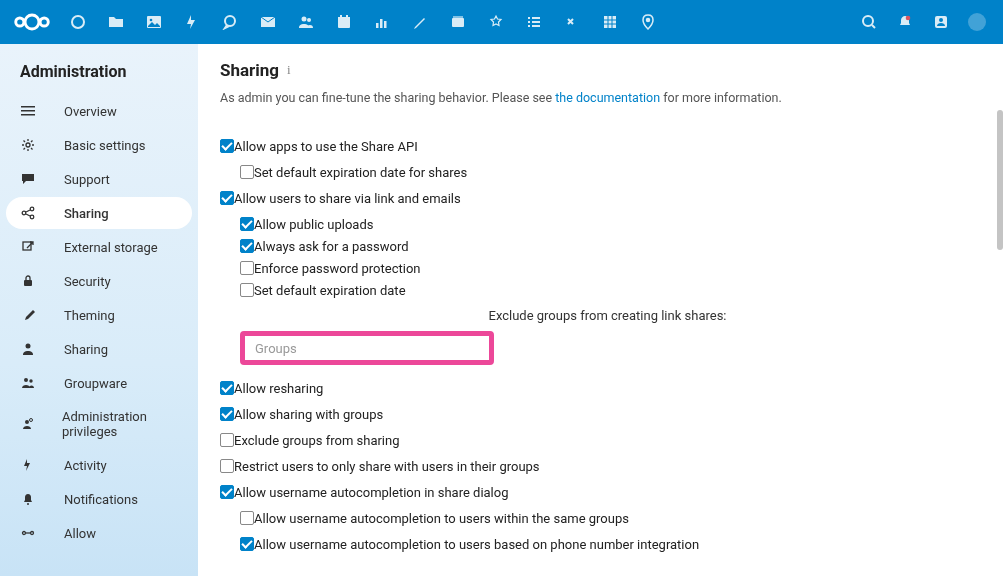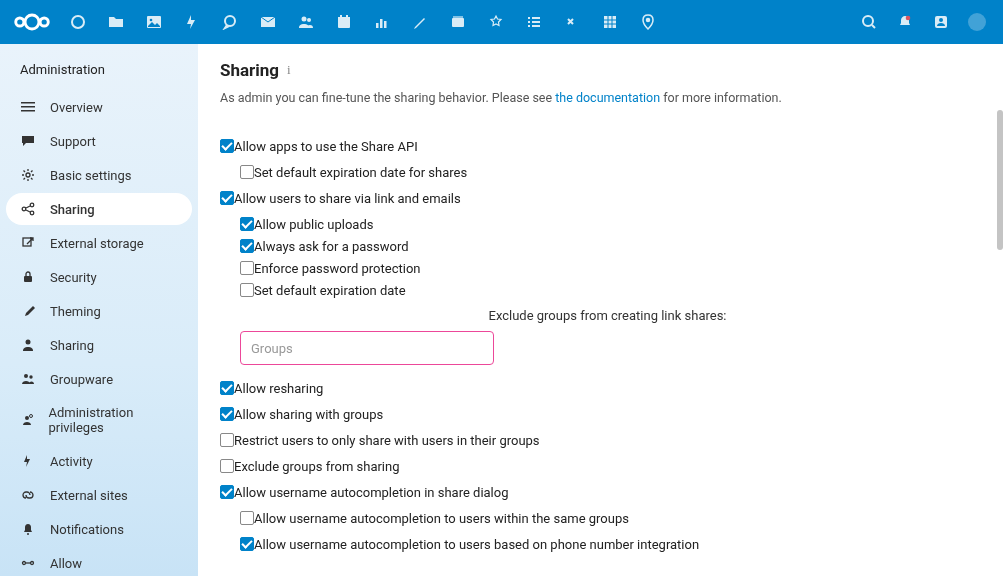--- a/index.html
+++ b/index.html
@@ -4,36 +4,36 @@
 <style>
 * { box-sizing: border-box; margin: 0; padding: 0; }
 body { font-family: -apple-system, BlinkMacSystemFont, "Segoe UI", Roboto, sans-serif; font-size: 13px; color: #222; background: #fff; width: 1003px; height: 576px; overflow: hidden; }
 .topbar { height: 44px; background: #0082c9; display: flex; align-items: center; padding: 0 8px; color: #fff; }
 .topbar .logo { width: 48px; display: flex; align-items: center; justify-content: center; }
 .topbar .app-icons { display: flex; gap: 2px; margin-left: 4px; flex: 1; }
 .topbar .app-icons .icon-btn, .topbar .right-icons .icon-btn { width: 36px; height: 44px; display: flex; align-items: center; justify-content: center; cursor: pointer; opacity: 0.85; }
 .topbar .right-icons { display: flex; gap: 0; }
 .main { display: flex; height: calc(576px - 44px); }
 .sidebar { width: 198px; background: linear-gradient(180deg, #e9f3fb 0%, #d9ecf9 60%, #c8e3f6 100%); border-right: none; padding: 8px 6px 8px 6px; overflow-y: auto; }
-.sidebar-title { font-weight: 400; padding: 10px 14px 14px; color: #222; font-size: 13px; }
-.sidebar-item { display: flex; align-items: center; gap: 14px; padding: 8px 14px; border-radius: 16px; cursor: pointer; color: #333; font-size: 13px; margin-bottom: 2px; }
+.sidebar-title { font-weight: 700; padding: 10px 14px 14px; color: #222; font-size: 16px; }
+.sidebar-item { display: flex; align-items: center; gap: 28px; padding: 8px 14px; border-radius: 16px; cursor: pointer; color: #333; font-size: 13px; margin-bottom: 2px; }
 .sidebar-item.active { background: #fff; font-weight: 500; }
 .sidebar-item .s-icon { width: 16px; height: 16px; display: flex; align-items: center; justify-content: center; color: #333; }
 .scroll-indicator { position: absolute; right: 0; top: 66px; width: 6px; height: 140px; background: #c4c4c4; border-radius: 3px; }
 .content { flex: 1; padding: 16px 28px 0 22px; overflow-y: auto; position: relative; }
 .content h2 { font-size: 17px; font-weight: 700; display: flex; align-items: center; gap: 8px; margin-bottom: 10px; }
 .info-icon { font-style: normal; font-size: 13px; color: #888; font-weight: 400; font-family: serif; }
 .desc { color: #555; font-size: 12.5px; margin-bottom: 32px; }
 .desc a { color: #0082c9; text-decoration: none; }
 .chk-row { display: flex; align-items: center; gap: 0; margin-bottom: 8px; min-height: 18px; }
 .chk { width: 14px; height: 14px; border: 1px solid #888; border-radius: 2px; flex-shrink: 0; display: flex; align-items: center; justify-content: center; cursor: pointer; background: #fff; }
 .chk.checked { background: #0082c9; border-color: #0082c9; }
 .chk.checked::after { content: ""; width: 8px; height: 4px; border-left: 2px solid #fff; border-bottom: 2px solid #fff; transform: rotate(-45deg); margin-top: -2px; }
 .indent1 { margin-left: 20px; text-align: center; }
-.input-box { width: 254px; height: 34px; border: 1px solid #ec4899; border-radius: 4px; padding: 0 10px; font-size: 13px; color: #888; display: flex; align-items: center; margin-top: 8px; margin-bottom: 14px; }
+.input-box { width: 254px; height: 34px; border: 5px solid #ec4899; border-radius: 4px; padding: 0 10px; font-size: 13px; color: #888; display: flex; align-items: center; margin-top: 8px; margin-bottom: 14px; }
 .exclude-label { margin-top: 9px; margin-bottom: 0; color: #333; font-size: 13px; }
 svg { display: block; }
 </style>
 </head>
 <body>
 
 <div class="topbar">
   <div class="logo">
     <svg width="36" height="20" viewBox="0 0 62 34">
         <g fill="none" stroke="#fff" stroke-width="5">
@@ -181,34 +181,34 @@
             <svg width="14" height="14" viewBox="0 0 14 14" fill="#333">
               <rect y="2" width="14" height="1.5"></rect>
               <rect y="6" width="14" height="1.5"></rect>
               <rect y="10" width="14" height="1.5"></rect>
             </svg>
           </span>
           <span>Overview</span>
         </div>
         <div class="sidebar-item">
           <span class="s-icon">
-            <svg width="14" height="14" viewBox="0 0 14 14" fill="#333">
-              <path d="M1 2h12v7H5l-3 3V9H1z"></path>
-            </svg>
-          </span>
-          <span>Support</span>
-        </div>
-        <div class="sidebar-item">
-          <span class="s-icon">
             <svg width="14" height="14" viewBox="0 0 14 14" fill="none" stroke="#333" stroke-width="1.3">
               <circle cx="7" cy="7" r="2"></circle>
               <path d="M7 1v2M7 11v2M1 7h2M11 7h2M2.5 2.5l1.5 1.5M10 10l1.5 1.5M2.5 11.5L4 10M10 4l1.5-1.5"></path>
             </svg>
           </span>
           <span>Basic settings</span>
+        </div>
+        <div class="sidebar-item">
+          <span class="s-icon">
+            <svg width="14" height="14" viewBox="0 0 14 14" fill="#333">
+              <path d="M1 2h12v7H5l-3 3V9H1z"></path>
+            </svg>
+          </span>
+          <span>Support</span>
         </div>
         <div class="sidebar-item active">
           <span class="s-icon">
             <svg width="14" height="14" viewBox="0 0 14 14" fill="none" stroke="#333" stroke-width="1.3">
               <circle cx="3" cy="7" r="1.8"></circle>
               <circle cx="11" cy="3" r="1.8"></circle>
               <circle cx="11" cy="11" r="1.8"></circle>
               <path d="M5 6l4-2M5 8l4 2"></path>
             </svg>
           </span>
@@ -269,28 +269,20 @@
           </span>
           <span>Administration privileges</span>
         </div>
         <div class="sidebar-item">
           <span class="s-icon">
             <svg width="14" height="14" viewBox="0 0 14 14" fill="#333">
               <path d="M6 1L3 8h3l-1 5 4-8H6z"></path>
             </svg>
           </span>
           <span>Activity</span>
-        </div>
-        <div class="sidebar-item">
-          <span class="s-icon">
-            <svg width="14" height="14" viewBox="0 0 14 14" fill="none" stroke="#333" stroke-width="1.3">
-              <path d="M5 7a3 3 0 003 3h1a3 3 0 000-6M9 7a3 3 0 00-3-3H5a3 3 0 000 6"></path>
-            </svg>
-          </span>
-          <span>External sites</span>
         </div>
         <div class="sidebar-item">
           <span class="s-icon">
             <svg width="14" height="14" viewBox="0 0 14 14" fill="#333">
               <path d="M7 2c-2 0-3 1.5-3 3v3l-1 2h8l-1-2V5c0-1.5-1-3-3-3z"></path>
               <circle cx="7" cy="12" r="1"></circle>
             </svg>
           </span>
           <span>Notifications</span>
         </div>
@@ -356,25 +348,25 @@
     <div class="chk-row">
         <span class="chk checked"></span>
         <span>Allow resharing</span>
       </div>
     <div class="chk-row">
         <span class="chk checked"></span>
         <span>Allow sharing with groups</span>
       </div>
     <div class="chk-row">
         <span class="chk"></span>
+        <span>Exclude groups from sharing</span>
+      </div>
+    <div class="chk-row">
+        <span class="chk"></span>
         <span>Restrict users to only share with users in their groups</span>
-      </div>
-    <div class="chk-row">
-        <span class="chk"></span>
-        <span>Exclude groups from sharing</span>
       </div>
     <div class="chk-row">
         <span class="chk checked"></span>
         <span>Allow username autocompletion in share dialog</span>
       </div>
     <div class="indent1">
       <div class="chk-row">
           <span class="chk"></span>
           <span>Allow username autocompletion to users within the same groups</span>
         </div>

